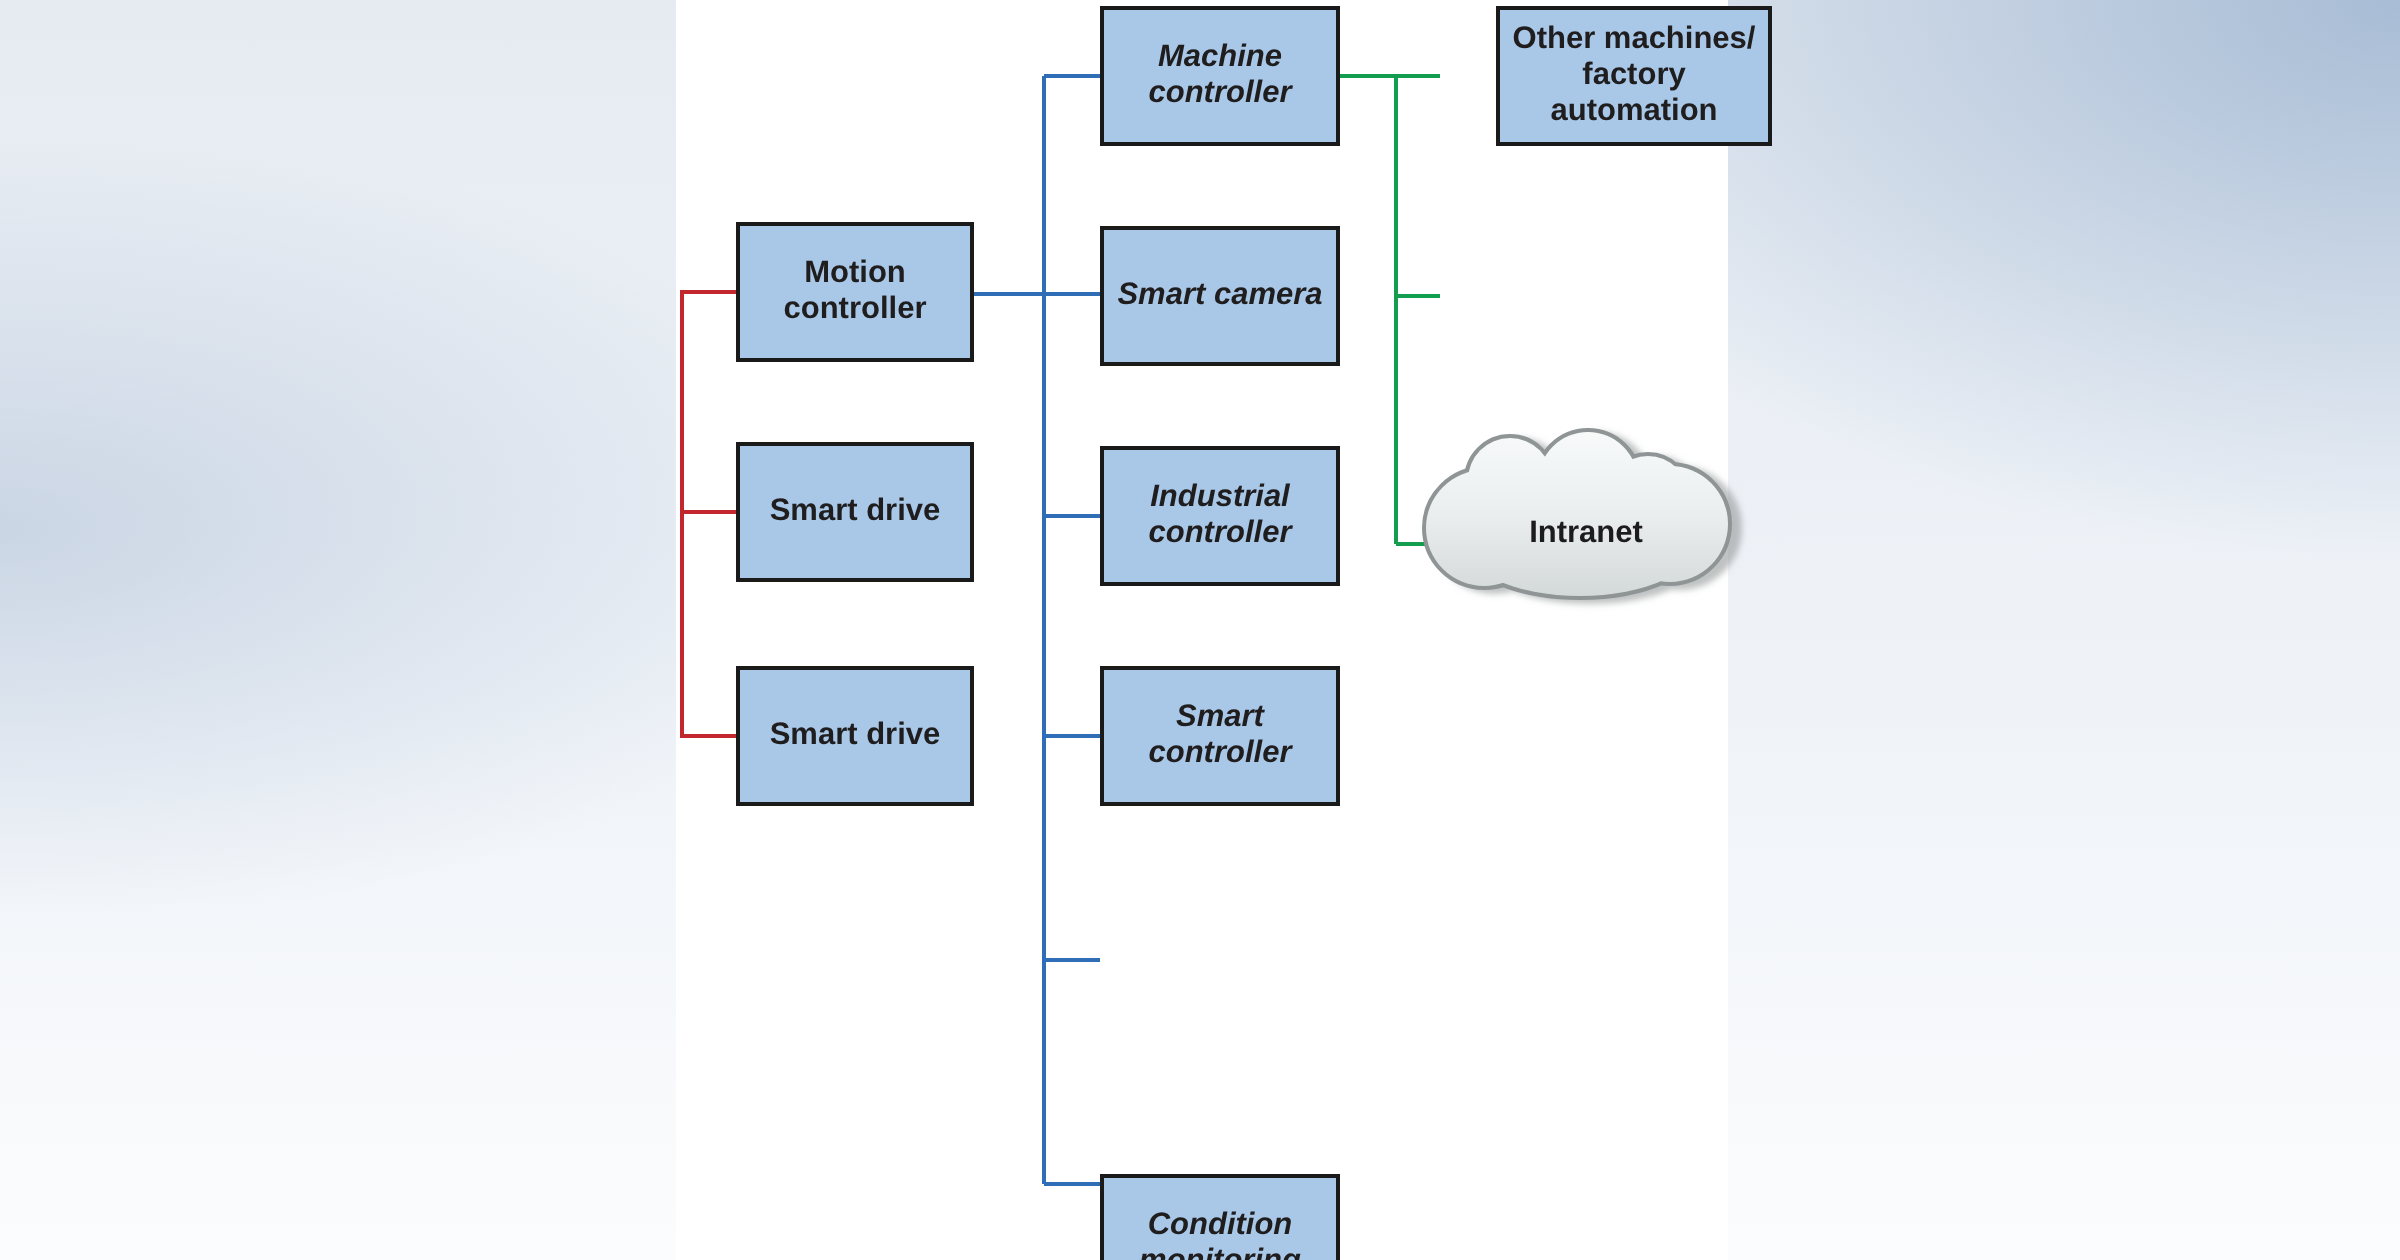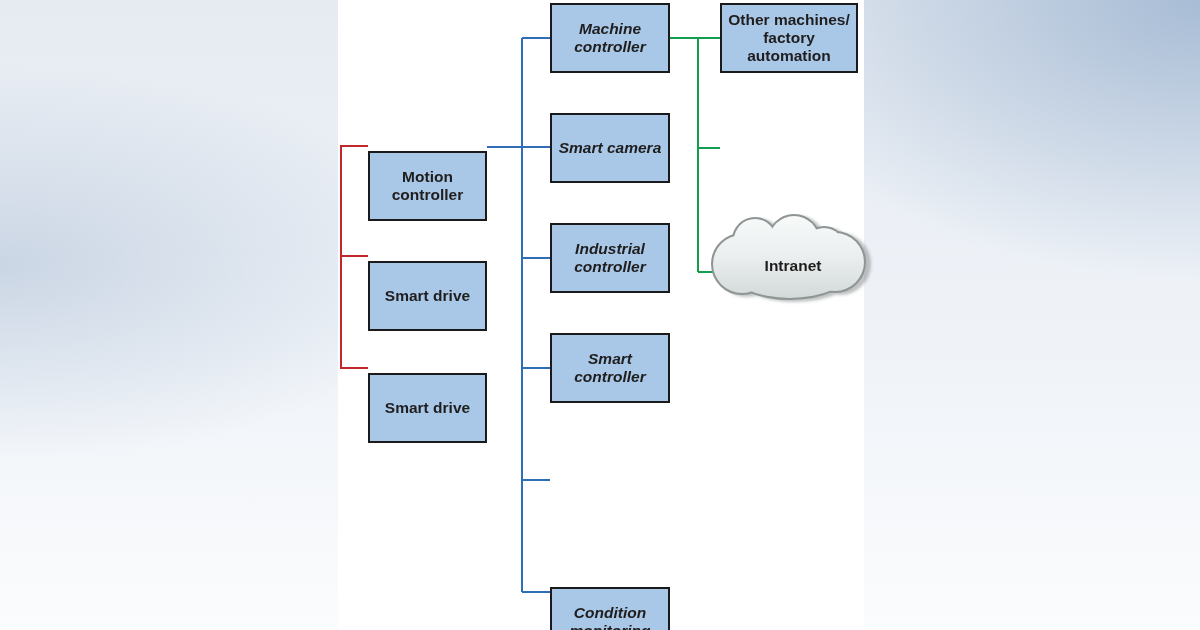--- a/index.html
+++ b/index.html
@@ -25,23 +25,23 @@
     background:#a9c8e8;
     border:2px solid #1a1a1a;
     display:flex;align-items:center;justify-content:center;
     text-align:center;
     color:#1f1d1d;
     font-weight:bold;
     font-size:15.5px;
     line-height:1.18;
   }
   .node .lbl{white-space:pre-line;}
-  .col1{left:368px;width:115px;margin-top:40px;} 
+  .col1{left:368px;width:115px;} 
   .col2{left:550px;width:116px;font-style:italic;}
-  .col3{left:720px;width:134px;}
+  .col3{left:748px;width:134px;}
   .cloudtext{
     font-family:"Liberation Sans", sans-serif;
     font-weight:bold;font-size:15.5px;fill:#1f1d1d;
   }
 </style>
 </head>
 <body>
 
 <div class="stage">
   <div class="panel"></div>

